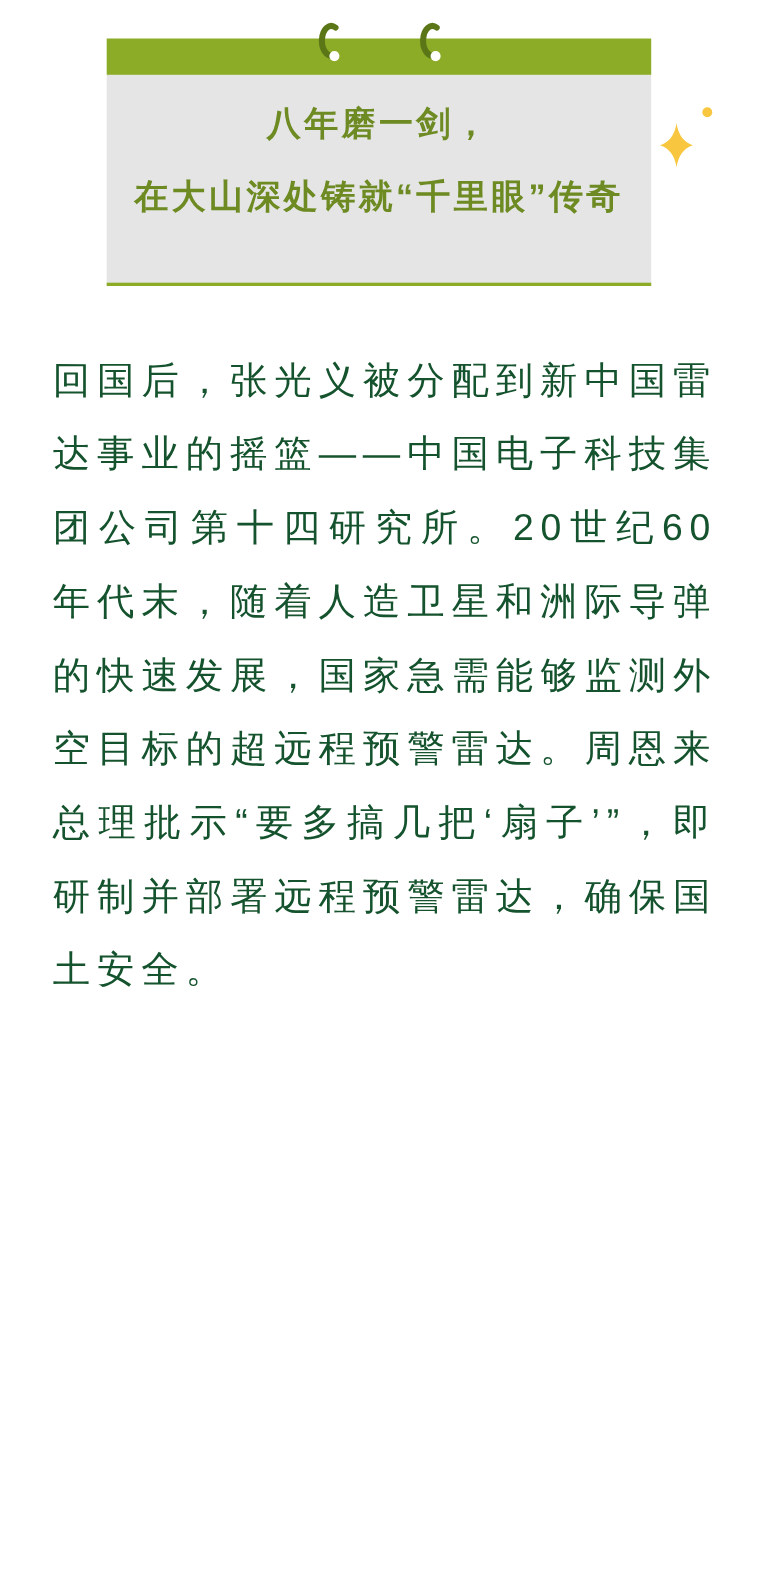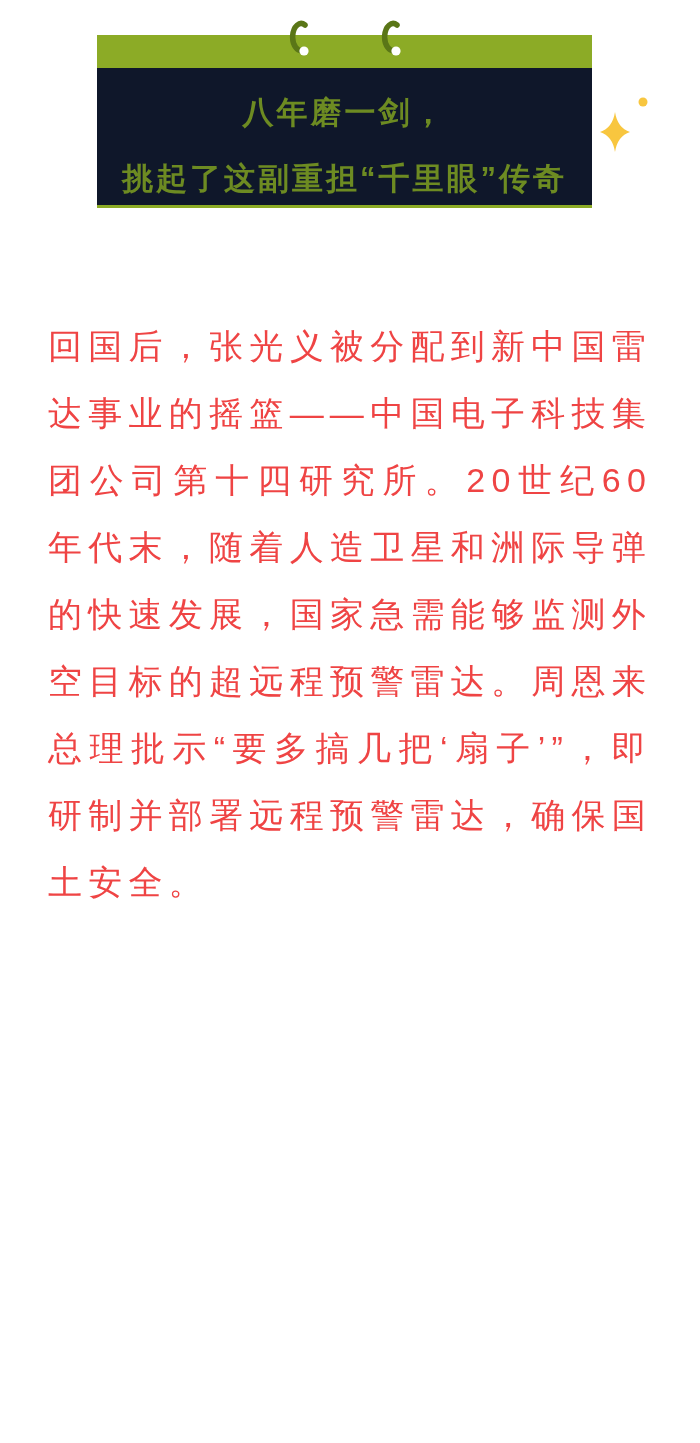--- a/index.html
+++ b/index.html
@@ -25,22 +25,22 @@
   .ring {
     position: absolute;
     top: -15px;
     width: 22px; height: 40px;
   }
   .ring.left  { left: 191px; }
   .ring.right { left: 283px; }
 
   .card-panel {
     box-sizing: border-box;
-    height: 140px;
-    background: #0f172a;
+    height: 192px;
+    background: #e5e5e5;
     border-bottom: 3px solid #8cab26;
     padding-top: 12px;
     text-align: center;
   }
   .card-title {
     margin: 0;
     font-size: 31px;
     font-weight: 700;
     letter-spacing: 3px;
     line-height: 66px;
@@ -59,21 +59,21 @@
   .article-body {
     position: absolute;
     left: 48px; top: 313px;
     width: 604px;
   }
   .article-body p {
     margin: 0;
     font-size: 34px;
     line-height: 67px;
     letter-spacing: 6.2px;
-    color: #ef4444;
+    color: #14532d;
     text-align: justify;
     text-justify: inter-character;
   }
   .article-body p + p { margin-top: 120px; }
 </style>
 </head>
 <body>
 
 <div>
 
@@ -84,21 +84,21 @@
         <circle cx="16" cy="31" r="4.6" fill="#ffffff"></circle>
       </svg>
       <svg class="ring right" viewBox="0 0 22 40" aria-hidden="true">
         <path d="M17 5 A 8.5 13.5 0 1 0 15.5 30" fill="none" stroke="#5a7617" stroke-width="5.5" stroke-linecap="round"></path>
         <circle cx="16" cy="31" r="4.6" fill="#ffffff"></circle>
       </svg>
     </div>
     <div class="card-panel">
       <h1 class="card-title">
         <span class="title-line">八年磨一剑，</span>
-        <span class="title-line">挑起了这副重担“千里眼”传奇</span>
+        <span class="title-line">在大山深处铸就“千里眼”传奇</span>
       </h1>
     </div>
   </header>
 
   <svg class="sparkle" viewBox="0 0 52 60" aria-hidden="true">
     <path d="M17 17 Q19.5 33 32 37 Q19.5 41 17 57 Q14.5 41 2 37 Q14.5 33 17 17 Z" fill="#f8c63f"></path>
     <circle cx="45" cy="7" r="4.5" fill="#f8c63f"></circle>
   </svg>
 
   <main class="article-body">

